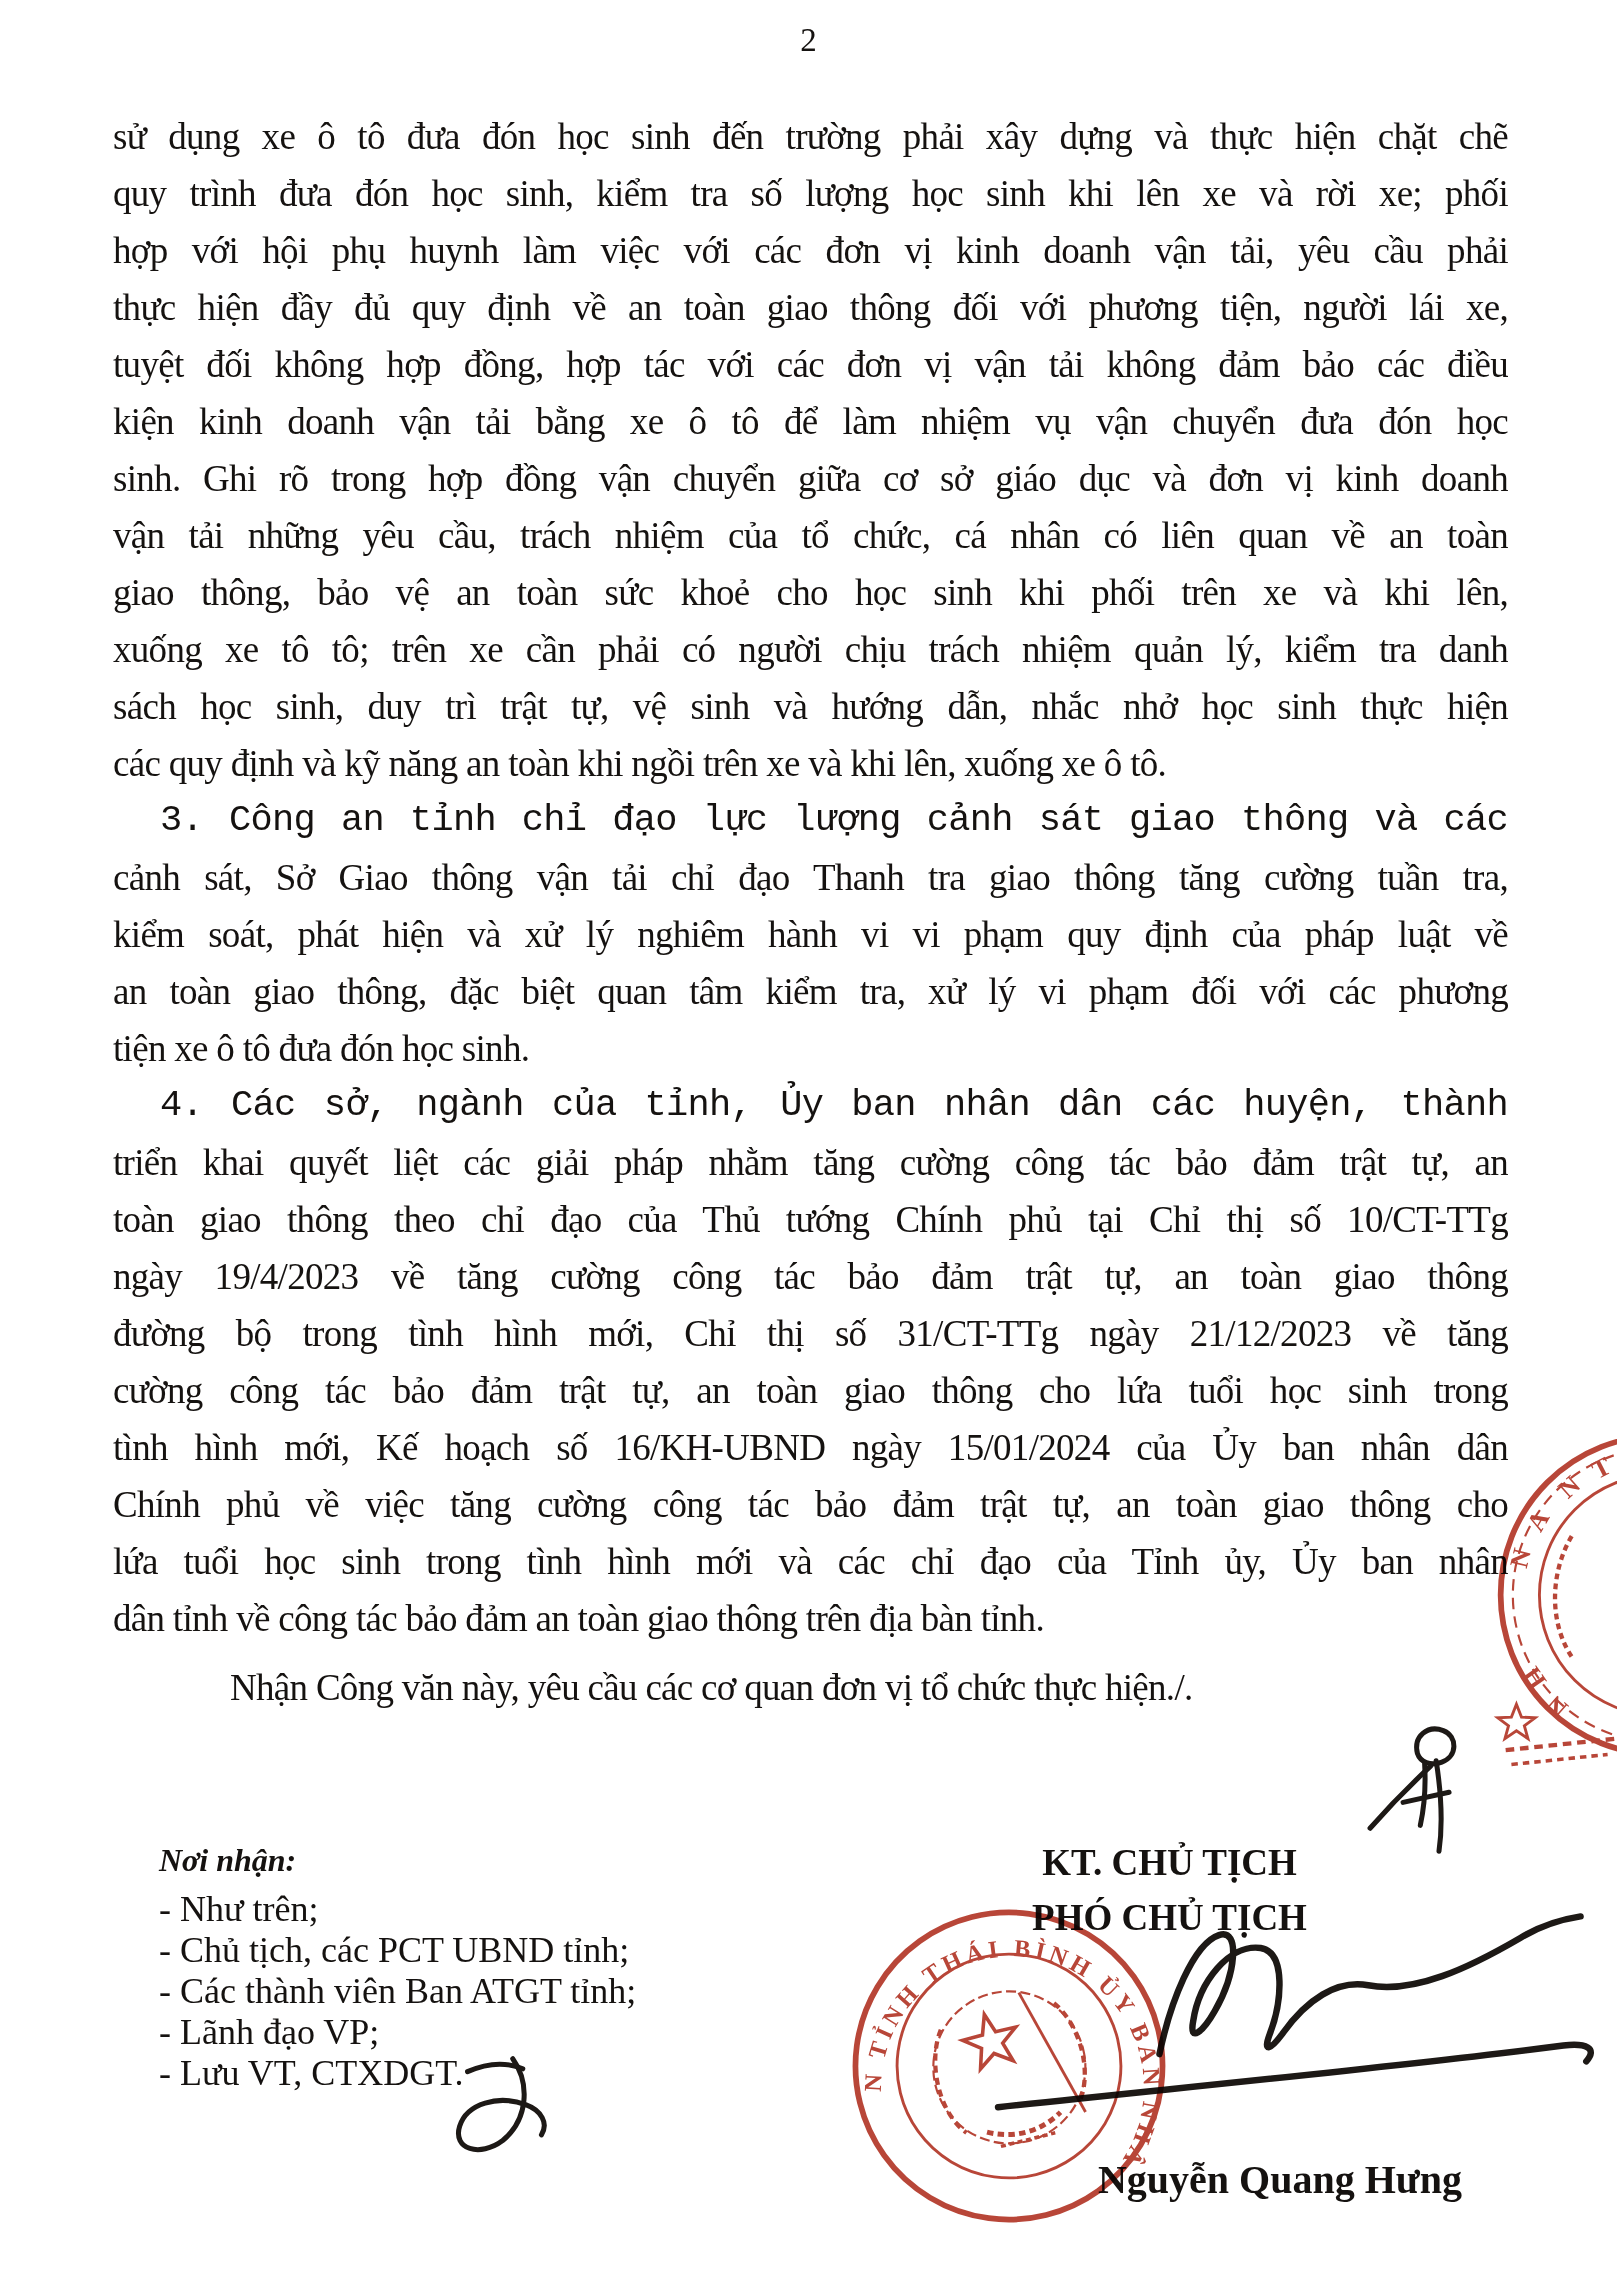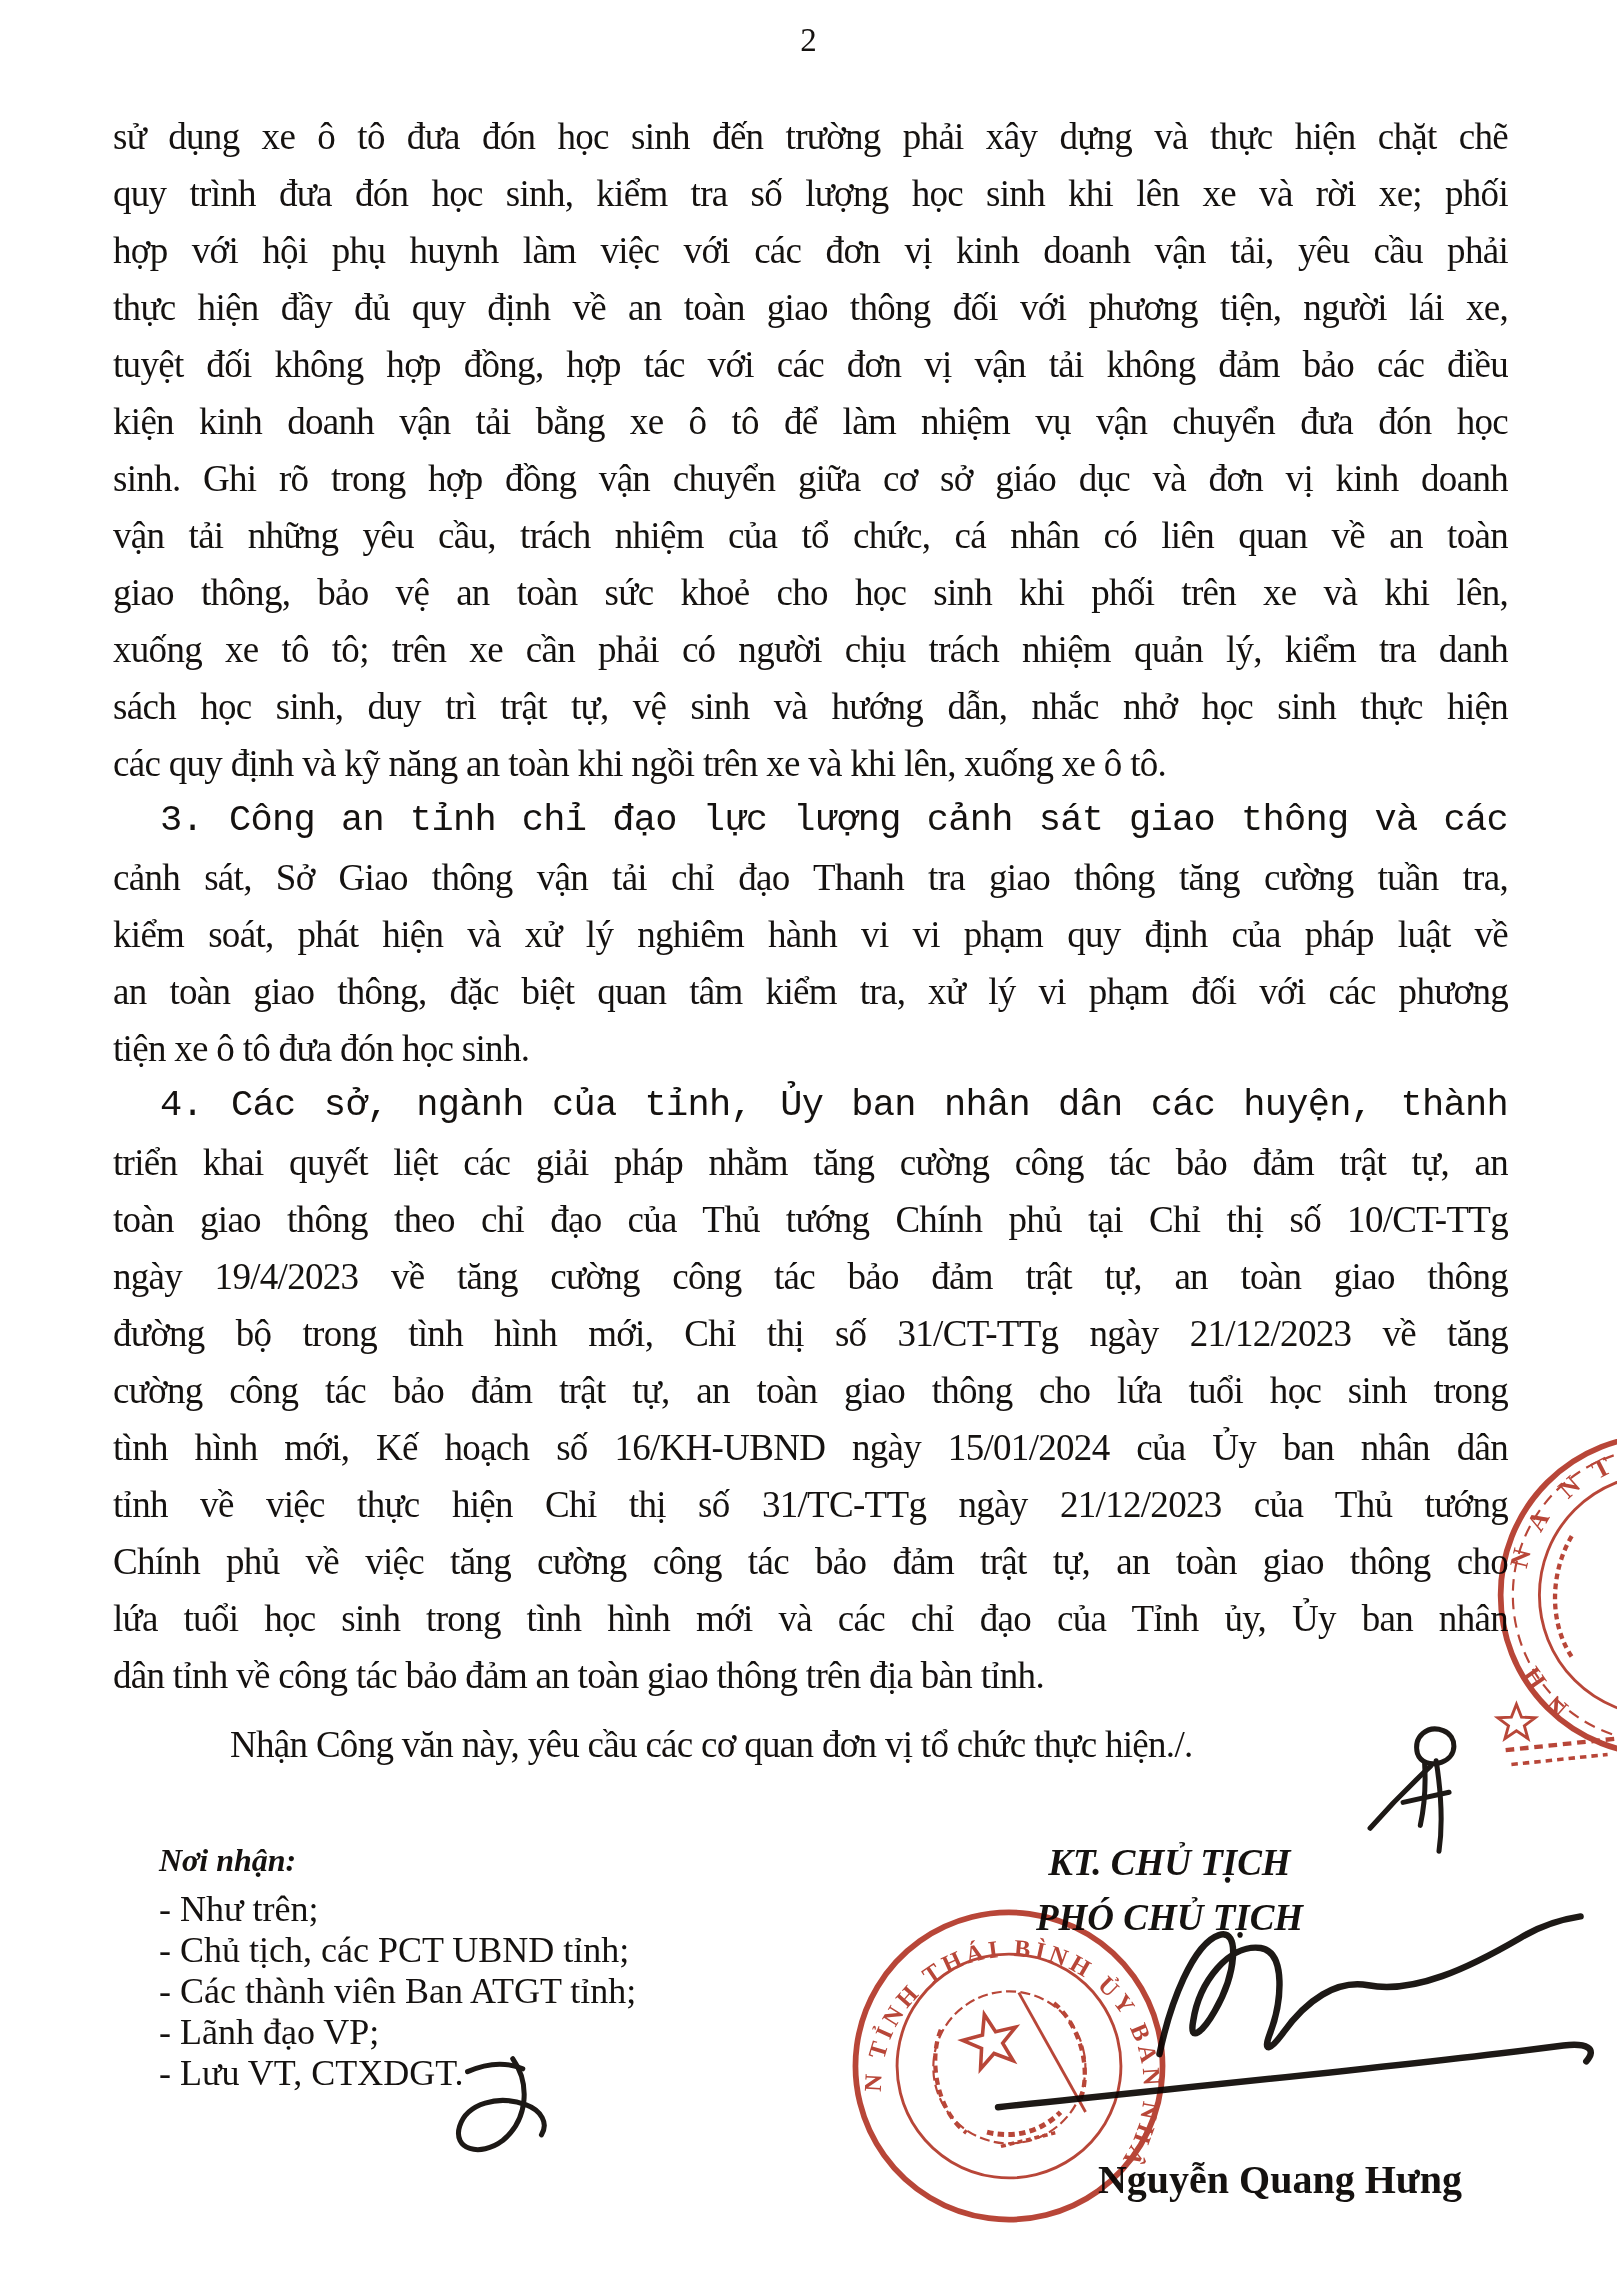--- a/index.html
+++ b/index.html
@@ -25,21 +25,21 @@
     text-align:justify;text-align-last:justify;
     white-space:normal;
   }
   .tline.pend{text-align-last:left;}
   .tline.indent{padding-left:47px;font-family:Liberation Mono, monospace;}
   .tline.closing{margin-top:11.5px;padding-left:117px;}
   .recips{position:absolute;left:159px;top:1842px;}
   .recips .rlabel{font-size:32px;font-weight:bold;font-style:italic;margin-bottom:10px;letter-spacing:0;}
   .recips .ritem{font-size:36px;line-height:41px;letter-spacing:0;}
   .signblock{position:absolute;left:866px;top:1835px;width:607px;text-align:center;}
-  .signblock .stitle{font-size:37px;font-weight:bold;line-height:55px;letter-spacing:0;font-style:italic;}
+  .signblock .stitle{font-size:37px;font-weight:bold;line-height:55px;letter-spacing:0;}
   .signername{position:absolute;left:859px;top:2156px;width:603px;text-align:right;
     font-size:40px;font-weight:bold;letter-spacing:0;}
   svg{position:absolute;}
   .stampsvg{mix-blend-mode:multiply;opacity:.94;}
   .inksvg{mix-blend-mode:multiply;}
   .sealtext{font-family:"Liberation Serif","DejaVu Serif",serif;font-weight:bold;}
 </style>
 </head>
 <body>
 
@@ -67,21 +67,20 @@
     <div class="tline">an toàn giao thông, đặc biệt quan tâm kiểm tra, xử lý vi phạm đối với các phương</div>
     <div class="tline pend">tiện xe ô tô đưa đón học sinh.</div>
 
     <div class="tline indent">4. Các sở, ngành của tỉnh, Ủy ban nhân dân các huyện, thành phố tiếp tục</div>
     <div class="tline">triển khai quyết liệt các giải pháp nhằm tăng cường công tác bảo đảm trật tự, an</div>
     <div class="tline">toàn giao thông theo chỉ đạo của Thủ tướng Chính phủ tại Chỉ thị số 10/CT-TTg</div>
     <div class="tline">ngày 19/4/2023 về tăng cường công tác bảo đảm trật tự, an toàn giao thông</div>
     <div class="tline">đường bộ trong tình hình mới, Chỉ thị số 31/CT-TTg ngày 21/12/2023 về tăng</div>
     <div class="tline">cường công tác bảo đảm trật tự, an toàn giao thông cho lứa tuổi học sinh trong</div>
     <div class="tline">tình hình mới, Kế hoạch số 16/KH-UBND ngày 15/01/2024 của Ủy ban nhân dân</div>
-    <div class="tline">tỉnh về việc thực hiện Chỉ thị số 31/TC-TTg ngày 21/12/2023 của Thủ tướng</div>
     <div class="tline">Chính phủ về việc tăng cường công tác bảo đảm trật tự, an toàn giao thông cho</div>
     <div class="tline">lứa tuổi học sinh trong tình hình mới và các chỉ đạo của Tỉnh ủy, Ủy ban nhân</div>
     <div class="tline pend">dân tỉnh về công tác bảo đảm an toàn giao thông trên địa bàn tỉnh.</div>
 
     <div class="tline pend closing">Nhận Công văn này, yêu cầu các cơ quan đơn vị tổ chức thực hiện./.</div>
   </div>
 
   <div class="recips">
     <div class="rlabel">Nơi nhận:</div>
     <div class="ritem">- Như trên;</div>

